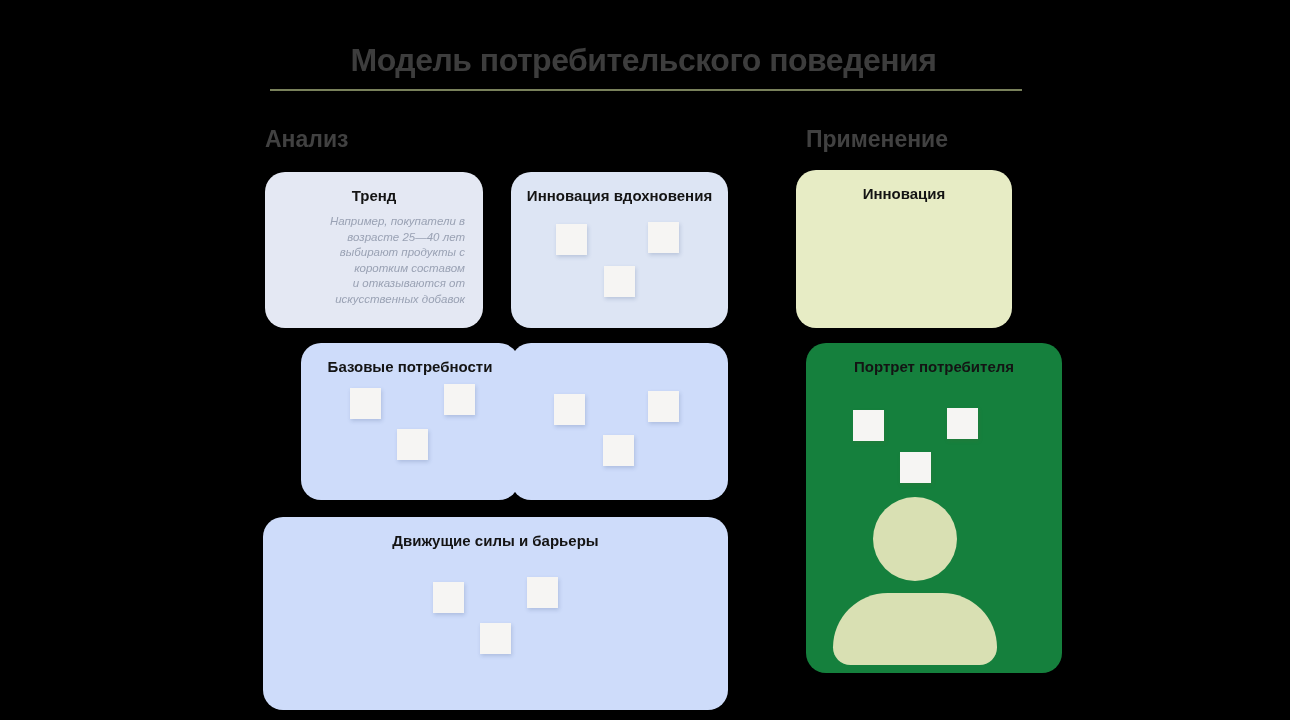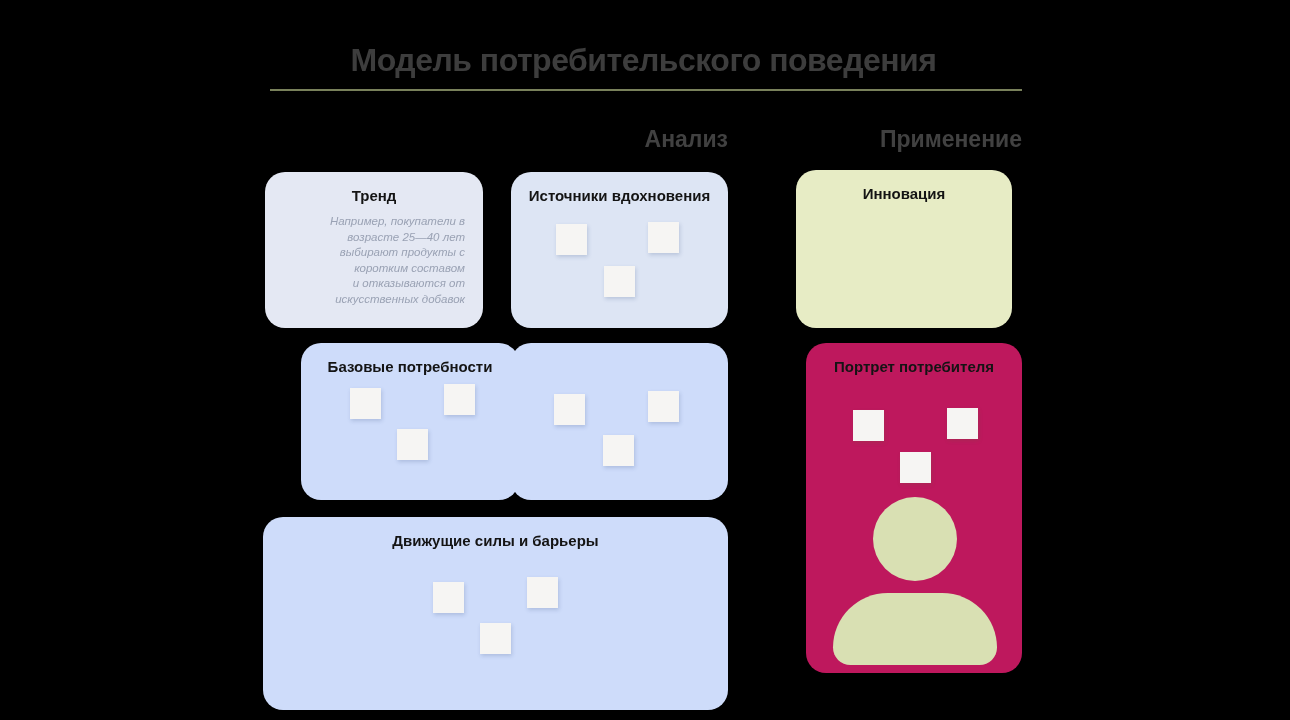--- a/index.html
+++ b/index.html
@@ -27,21 +27,21 @@
   .divider {
     position: absolute;
     left: 270px; top: 89px;
     width: 752px; height: 2px;
     background: #79815b;
   }
 
   .section-header {
     position: absolute;
     top: 126px;
-    text-align: right;
+    text-align: left;
     font-size: 23px;
     font-weight: bold;
     color: #414141;
   }
   .section-header.analysis { left: 265px; width: 463px; }
   .section-header.application { left: 806px; width: 216px; }
 
   .card {
     position: absolute;
     border-radius: 20px;
@@ -62,21 +62,21 @@
     text-align: right;
   }
 
   
   .card.trend       { left: 265px; top: 172px; width: 218px; height: 156px; background: #e4e8f3; }
   .card.sources     { left: 511px; top: 172px; width: 217px; height: 156px; background: #dde5f4; }
   .card.innovation  { left: 796px; top: 170px; width: 216px; height: 158px; background: #e7ecc5; }
   .card.basic       { left: 265px; top: 343px; width: 218px; height: 157px; background: #cedcfa; margin-left: 36px; }
   .card.macro       { left: 511px; top: 343px; width: 217px; height: 157px; background: #cedcfa; }
   .card.drivers     { left: 263px; top: 517px; width: 465px; height: 193px; background: #cedcfa; }
-  .card.portrait    { left: 806px; top: 343px; width: 216px; height: 330px; background: #be185d; }
+  .card.portrait    { left: 806px; top: 343px; width: 256px; height: 330px; background: #15803d; }
 
   .card.trend .card-example { color: #9aa2b4; }
   .card.innovation .card-example { color: #9aa079; }
 
   .sticky {
     position: absolute;
     width: 31px; height: 31px;
     background: #f6f5f3;
     box-shadow: 1px 2px 4px rgba(60, 80, 130, 0.22);
   }
@@ -128,21 +128,21 @@
   <div class="section-header application">Применение</div>
 
   <div class="card trend">
     <div class="card-title">Тренд</div>
     <div class="card-example">Например, покупатели в возрасте 25—40 лет
 выбирают продукты с коротким составом
 и отказываются от искусственных добавок</div>
   </div>
 
   <div class="card sources">
-    <div class="card-title">Источники вдохновения</div>
+    <div class="card-title">Инновация вдохновения</div>
     <div class="sticky s1"></div>
     <div class="sticky s2"></div>
     <div class="sticky s3"></div>
   </div>
 
   <div class="card innovation">
     <div class="card-title">Инновация</div>
   </div>
 
   <div class="card basic">

